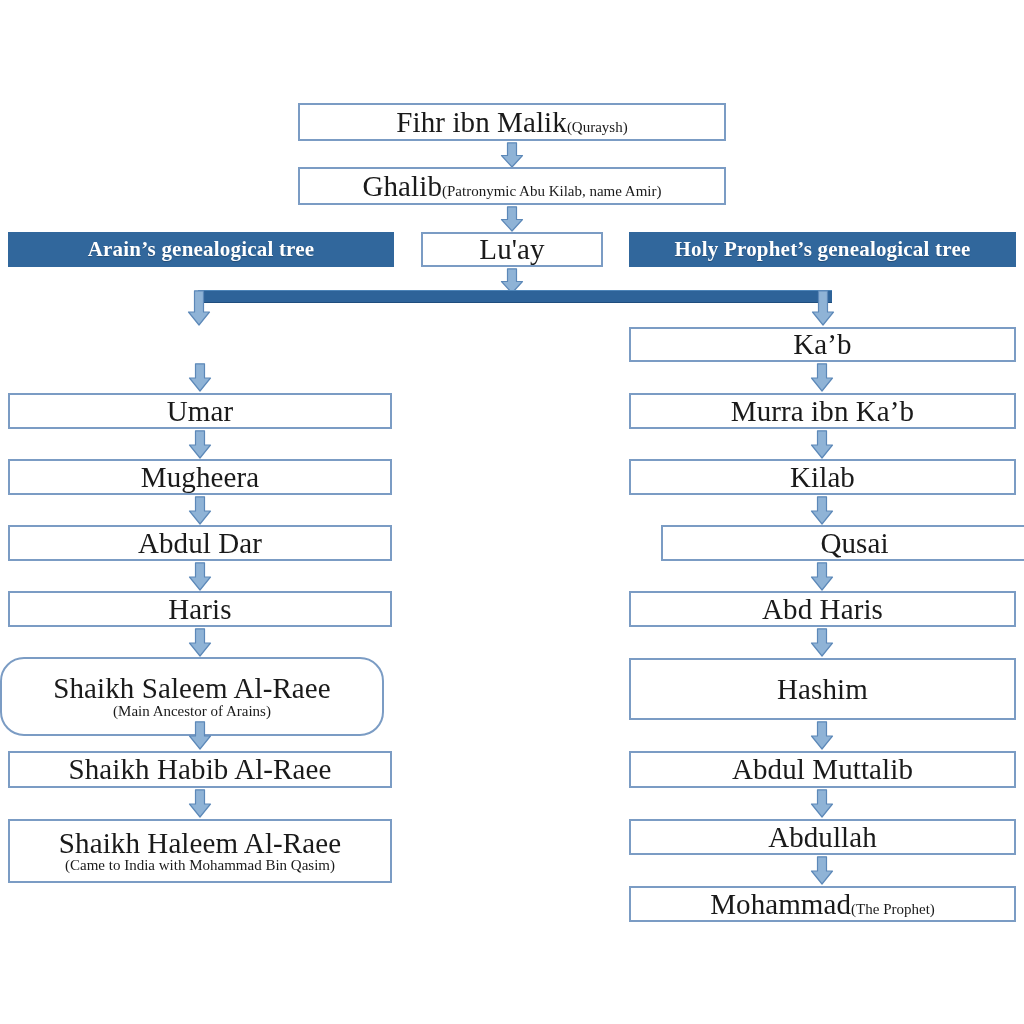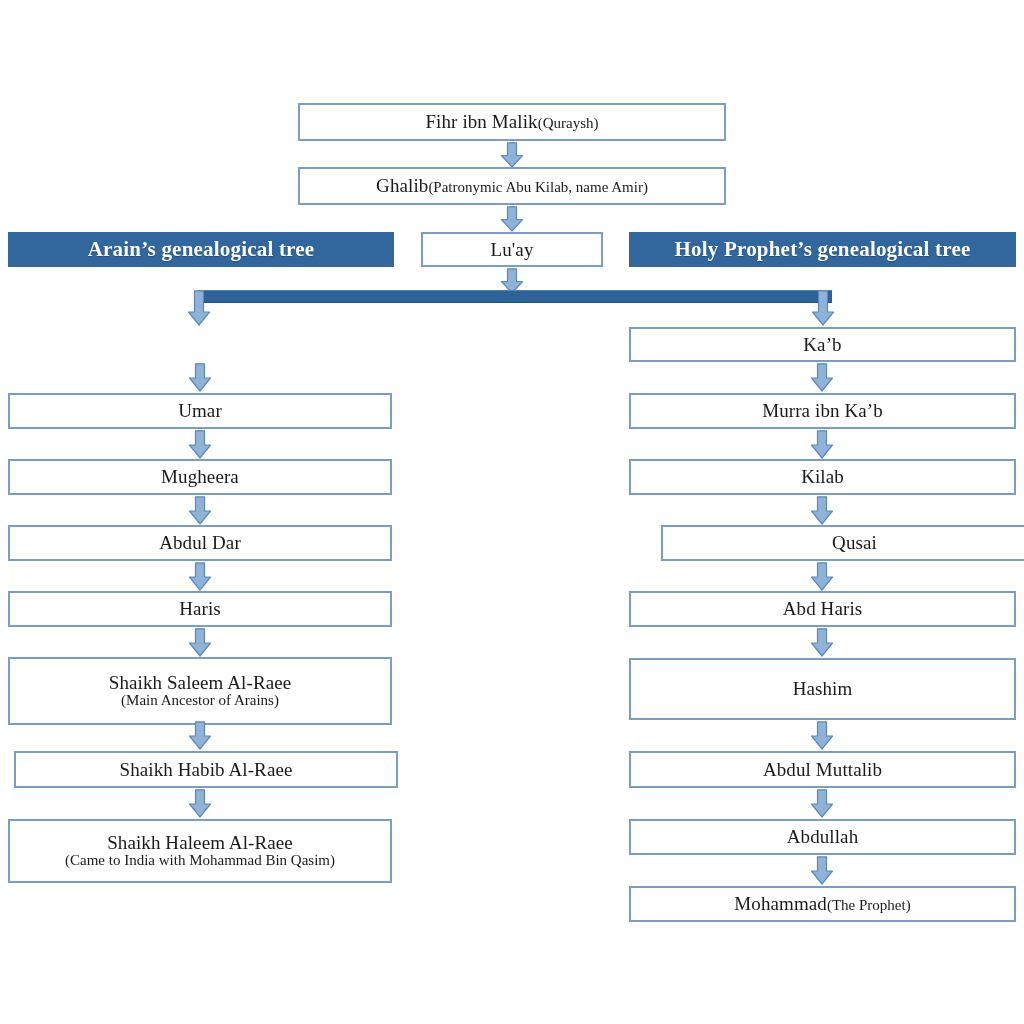--- a/index.html
+++ b/index.html
@@ -27,21 +27,21 @@
     background: #ffffff;
     border: 2px solid #7b9cc4;
     display: flex;
     flex-direction: column;
     align-items: center;
     justify-content: center;
     text-align: center;
     line-height: 1.05;
   }
   .node .main {
-    font-size: 19px;
+    font-size: 29px;
     letter-spacing: 0.1px;
     white-space: nowrap;
     text-align: center;
   }
   .node .sub {
     font-size: 15px;
     white-space: nowrap;
   }
   .node .inline-sub {
     font-size: 15px;
@@ -185,31 +185,31 @@
 
   <div class="node" style="left:8px; top:591px; width:384px; height:36px;">
     <span class="main">Haris</span>
   </div>
   <div class="arrow" style="left:187px; top:628px; height:29px;">
     <svg viewBox="0 0 26 29" preserveAspectRatio="none">
       <path d="M8.5 0.8 L17.5 0.8 L17.5 15 L23.5 15 L13 28 L2.5 15 L8.5 15 Z" fill="#8fb3d6" stroke="#5c88b8" stroke-width="1.2" stroke-linejoin="round"></path>
     </svg>
   </div>
 
-  <div class="node" style="left:8px; top:657px; width:384px; height:68px;">
+  <div class="node" style="left:0; top:657px; width:384px; height:79px;border-radius:24px;">
     <span class="main">Shaikh Saleem Al-Raee</span>
     <span class="sub">(Main Ancestor of Arains)</span>
   </div>
   <div class="arrow" style="left:187px; top:721px; height:29px;">
     <svg viewBox="0 0 26 29" preserveAspectRatio="none">
       <path d="M8.5 0.8 L17.5 0.8 L17.5 15 L23.5 15 L13 28 L2.5 15 L8.5 15 Z" fill="#8fb3d6" stroke="#5c88b8" stroke-width="1.2" stroke-linejoin="round"></path>
     </svg>
   </div>
 
-  <div class="node" style="left:14px; top:751px; width:384px; height:37px;">
+  <div class="node" style="left:8px; top:751px; width:384px; height:37px;">
     <span class="main">Shaikh Habib Al-Raee</span>
   </div>
   <div class="arrow" style="left:187px; top:789px; height:29px;">
     <svg viewBox="0 0 26 29" preserveAspectRatio="none">
       <path d="M8.5 0.8 L17.5 0.8 L17.5 15 L23.5 15 L13 28 L2.5 15 L8.5 15 Z" fill="#8fb3d6" stroke="#5c88b8" stroke-width="1.2" stroke-linejoin="round"></path>
     </svg>
   </div>
 
   <div class="node" style="left:8px; top:819px; width:384px; height:64px;">
     <span class="main">Shaikh Haleem Al-Raee</span>

